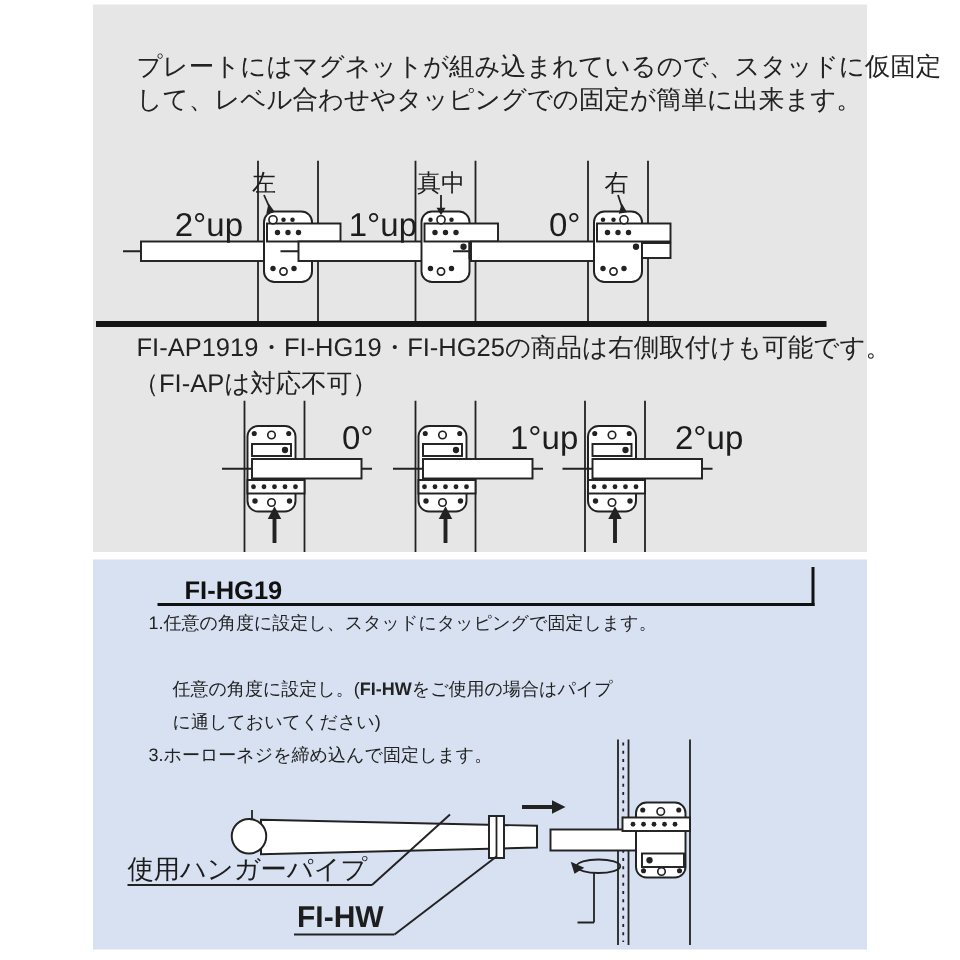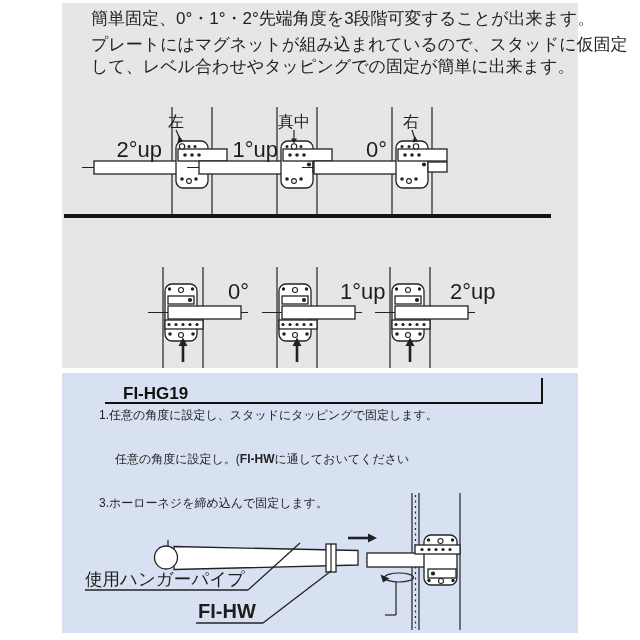--- a/index.html
+++ b/index.html
@@ -40,21 +40,20 @@
   .s4{left:53px;top:97px;}
   .s5{left:37px;top:119px;}
   .step b{font-weight:bold;}
 </style>
 </head>
 <body>
 
 <div class="page">
 
   <section class="panel gray">
-    <p class="t p1">簡単固定、0°・1°・2°先端角度を3段階可変することが出来ます。</p>
     <p class="t p2b">して、レベル合わせやタッピングでの固定が簡単に出来ます。</p>
     <p class="t p2a">プレートにはマグネットが組み込まれているので、スタッドに仮固定</p>
 
     <svg class="diag row1" width="516" height="108" viewBox="0 0 516 108">
       <defs>
         <g id="bkL">
           <line class="ln" x1="0" y1="0" x2="0" y2="108"></line>
           <line class="ln" x1="40" y1="0" x2="40" y2="108"></line>
           <line class="ln" x1="-90" y1="60.5" x2="24" y2="60.5"></line>
           <rect class="w" x="-78" y="54" width="98" height="13"></rect>
@@ -101,20 +100,22 @@
         <circle class="h" cx="354" cy="39.5" r="2.7"></circle>
         <line class="ln" x1="350" y1="23" x2="353" y2="32"></line>
         <polygon class="f" points="350.5,35.5 356,34.5 352.5,28.5"></polygon>
       </g>
       <text class="pos" x="349" y="20" text-anchor="middle">右</text>
       <text class="ang" x="325" y="50" text-anchor="end">0°</text>
     </svg>
 
     <div class="divider"></div>
 
+    <p class="t p4">FI-AP1919・FI-HG19・FI-HG25の商品は右側取付けも可能です。</p>
+    <p class="t p5">（FI-APは対応不可）</p>
 
     <svg class="diag row2" width="516" height="101" viewBox="0 0 516 101">
       <defs>
         <g id="bkR">
           <line class="ln" x1="0" y1="0" x2="0" y2="101"></line>
           <line class="ln" x1="40" y1="0" x2="40" y2="101"></line>
           <rect class="w" x="2" y="17" width="32" height="57" rx="7"></rect>
           <circle class="f" cx="6.5" cy="22" r="1.7"></circle>
           <circle class="h" cx="18" cy="23" r="2.5"></circle>
           <circle class="f" cx="29.5" cy="22" r="1.7"></circle>
@@ -145,21 +146,22 @@
       <text class="ang" x="388" y="32">2°up</text>
     </svg>
   </section>
 
   <section class="panel blue">
     <h3 class="bp-title">FI-HG19</h3>
     <div class="titlerule"></div>
     <div class="titletick"></div>
 
     <p class="step s1">1.任意の角度に設定し、スタッドにタッピングで固定します。</p>
-    <p class="step s3"><span>任意の角度に設定し。(</span><b>FI-HW</b><span>に通しておいてください</span></p>
+    <p class="step s3"><span>任意の角度に設定し。(</span><b>FI-HW</b><span>をご使用の場合はパイプ</span></p>
+    <p class="step s4">に通しておいてください)</p>
     <p class="step s5">3.ホーローネジを締め込んで固定します。</p>
 
     <svg class="diag row3" width="516" height="148" viewBox="0 0 516 148">
 
       <line class="ln" x1="350" y1="8" x2="350" y2="145"></line>
       <line class="ln" x1="357" y1="8" x2="357" y2="145"></line>
       <line class="ln" x1="353.5" y1="10" x2="353.5" y2="143" stroke-dasharray="2,3.5"></line>
       <line class="ln" x1="398" y1="8" x2="398" y2="145"></line>
 
       <rect class="w" x="305" y="68" width="62" height="14"></rect>

